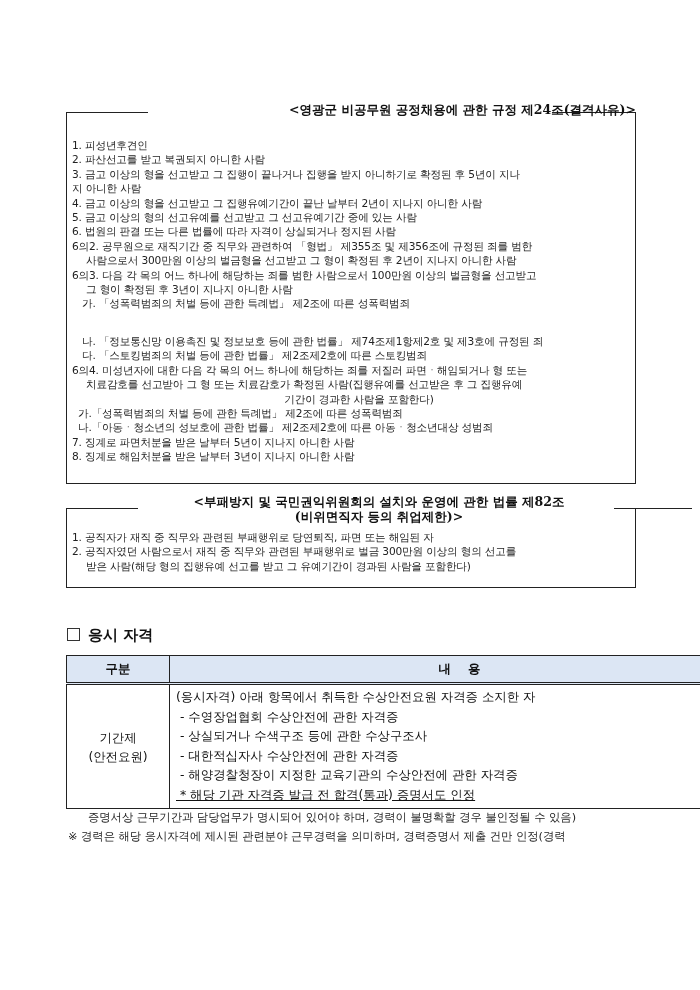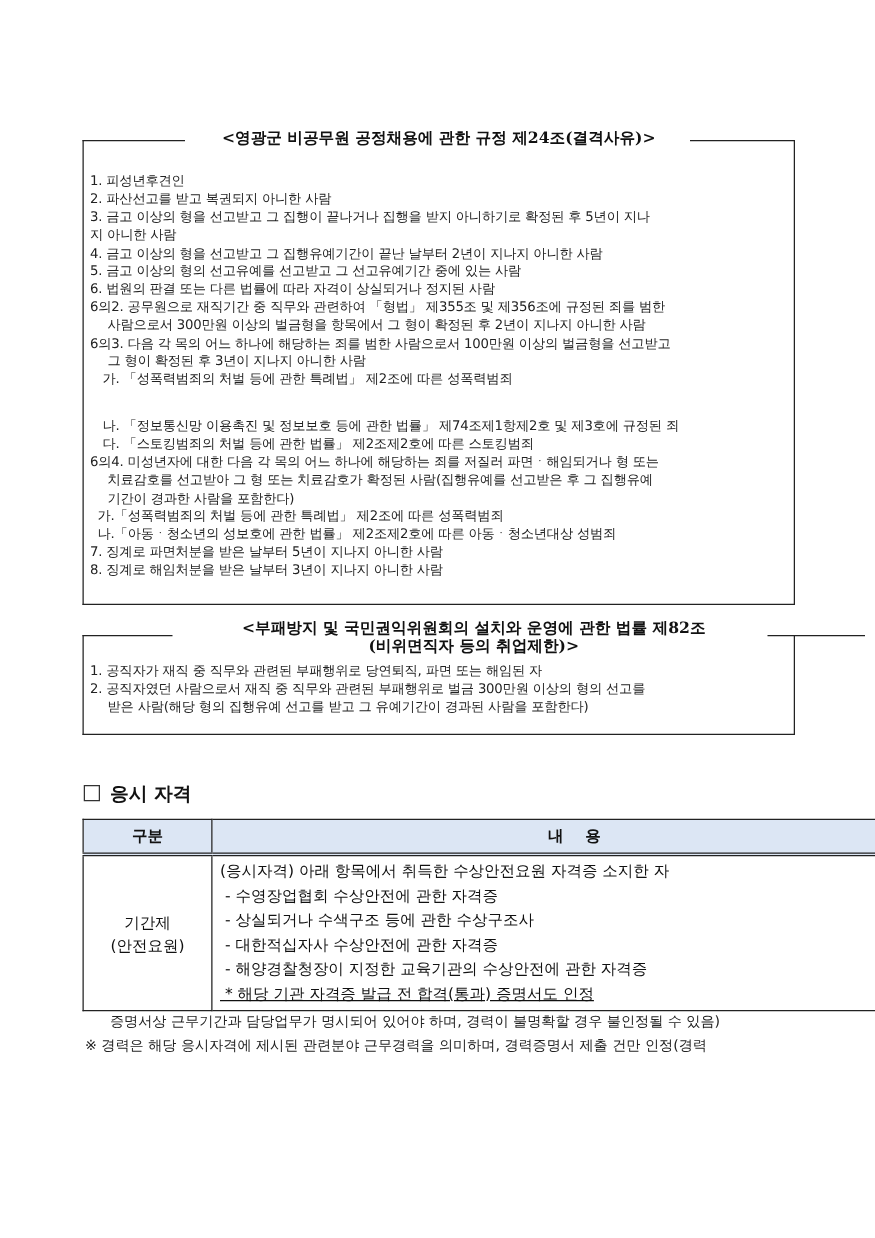--- a/index.html
+++ b/index.html
@@ -20,39 +20,39 @@
   td.content { padding:2px 6px 4px 6px; line-height:19.5px; }
   .note { position:absolute; left:88px; top:808px; width:560px; font-size:11.3px; line-height:19px; color:#222; }
 </style>
 </head>
 <body>
 
 <div style="position:absolute; left:66px; top:112px; width:570px; height:372px;">
   <div class="box-top" style="left:0; width:82px;"></div>
   <div class="box-top" style="right:0; width:84px;"></div>
   <div class="box" style="left:0; top:0; width:570px; height:372px;"></div>
-  <div class="box-title" style="top:-10px;">&lt;영광군 비공무원 공정채용에 관한 규정 제24조(결격사유)&gt;</div>
+  <div class="box-title" style="top:-10px;text-align:right;">&lt;영광군 비공무원 공정채용에 관한 규정 제24조(결격사유)&gt;</div>
   <div class="lines" style="top:26px;" id="box1-lines">
       <div class="ln">1.  피성년후견인</div>
       <div class="ln">2.  파산선고를 받고 복권되지 아니한 사람</div>
       <div class="ln">3.  금고 이상의 형을 선고받고 그 집행이 끝나거나 집행을 받지 아니하기로 확정된 후 5년이 지나</div>
       <div class="ln">지 아니한 사람</div>
       <div class="ln">4.  금고 이상의 형을 선고받고 그 집행유예기간이 끝난 날부터 2년이 지나지 아니한 사람</div>
       <div class="ln">5.  금고 이상의 형의 선고유예를 선고받고 그 선고유예기간 중에 있는 사람</div>
       <div class="ln">6.  법원의 판결 또는 다른 법률에 따라 자격이 상실되거나 정지된 사람</div>
       <div class="ln">6의2. 공무원으로 재직기간 중 직무와 관련하여 「형법」 제355조 및 제356조에 규정된 죄를 범한</div>
-      <div class="ln" style="padding-left: 14px;">사람으로서 300만원 이상의 벌금형을 항목에서 그 형이 확정된 후 2년이 지나지 아니한 사람</div>
+      <div class="ln" style="padding-left: 14px;">사람으로서 300만원 이상의 벌금형을 선고받고 그 형이 확정된 후 2년이 지나지 아니한 사람</div>
       <div class="ln">6의3. 다음 각 목의 어느 하나에 해당하는 죄를 범한 사람으로서 100만원 이상의 벌금형을 선고받고</div>
       <div class="ln" style="padding-left: 14px;">그 형이 확정된 후 3년이 지나지 아니한 사람</div>
       <div class="ln" style="padding-left: 10px;">가. 「성폭력범죄의 처벌 등에 관한 특례법」 제2조에 따른 성폭력범죄</div>
       <div class="ln" style="padding-left: 10px; margin-top: 23px;">나. 「정보통신망 이용촉진 및 정보보호 등에 관한 법률」 제74조제1항제2호 및 제3호에 규정된 죄</div>
       <div class="ln" style="padding-left: 10px;">다. 「스토킹범죄의 처벌 등에 관한 법률」 제2조제2호에 따른 스토킹범죄</div>
       <div class="ln">6의4. 미성년자에 대한 다음 각 목의 어느 하나에 해당하는 죄를 저질러 파면ㆍ해임되거나 형 또는</div>
       <div class="ln" style="padding-left: 14px;">치료감호를 선고받아 그 형 또는 치료감호가 확정된 사람(집행유예를 선고받은 후 그 집행유예</div>
-      <div class="ln" style="padding-left: 14px;">기간이 경과한 사람을 포함한다)</div>
+      <div class="ln" style="padding-left: 14px; text-align: center;">기간이 경과한 사람을 포함한다)</div>
       <div class="ln" style="padding-left: 6px;">가.「성폭력범죄의 처벌 등에 관한 특례법」 제2조에 따른 성폭력범죄</div>
       <div class="ln" style="padding-left: 6px;">나.「아동ㆍ청소년의 성보호에 관한 법률」 제2조제2호에 따른 아동ㆍ청소년대상 성범죄</div>
       <div class="ln">7.  징계로 파면처분을 받은 날부터 5년이 지나지 아니한 사람</div>
       <div class="ln">8.  징계로 해임처분을 받은 날부터 3년이 지나지 아니한 사람</div>
     </div>
 </div>
 
 <div style="position:absolute; left:66px; top:508px; width:626px; height:80px;">
   <div class="box-top" style="left:0; width:72px;"></div>
   <div class="box-top" style="right:0; width:78px;"></div>

